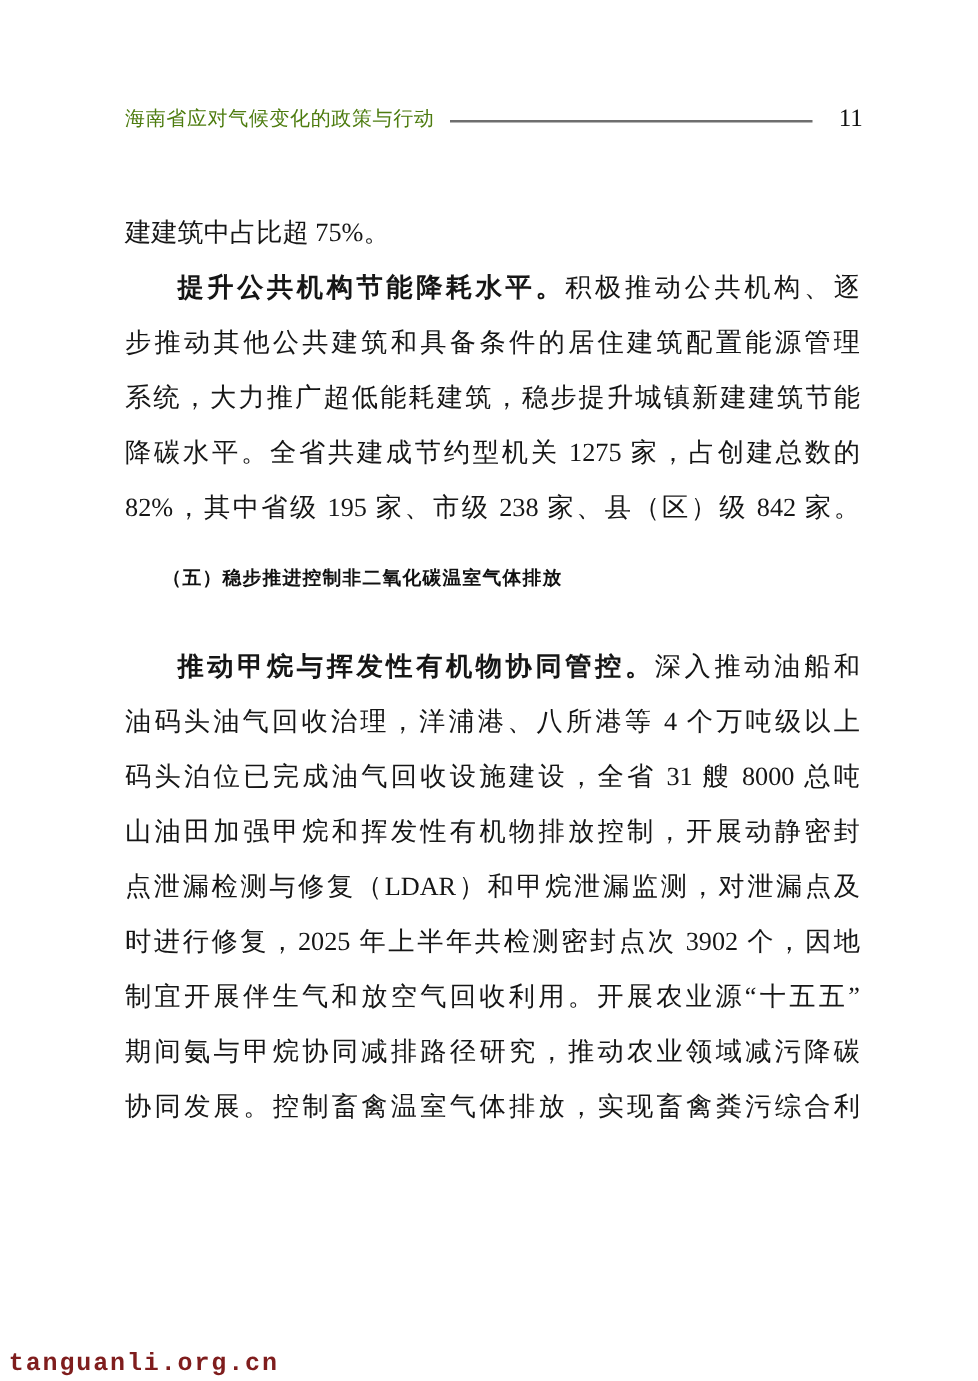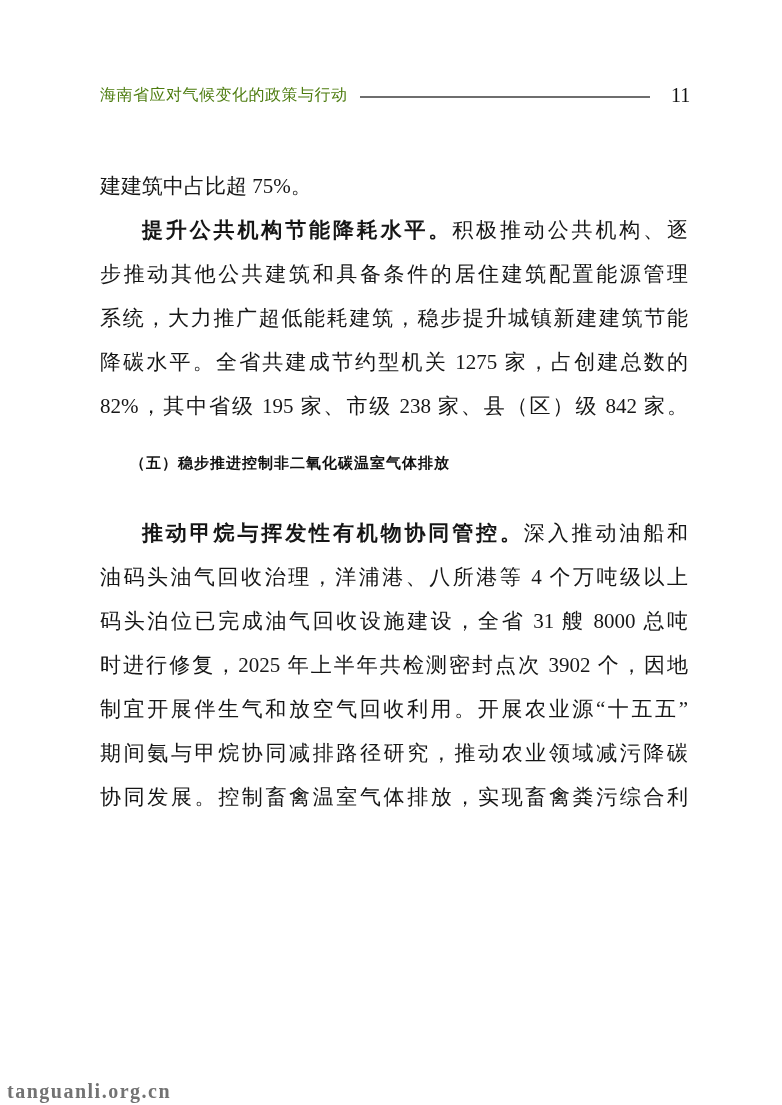--- a/index.html
+++ b/index.html
@@ -70,25 +70,25 @@
     text-align: left;
     color: #111111;
     letter-spacing: 1px;
   }
   .para-gap { margin-top: 26px; }
   
   .watermark {
     position: absolute;
     left: 7px;
     top: 1080px;
-    font-family: Liberation Serif, serif;
+    font-family: Liberation Mono, monospace;
     font-size: 20px;
     font-weight: bold;
     letter-spacing: 1.5px;
-    color: #737373;
+    color: #7f1d1d;
     white-space: nowrap;
   }
 </style>
 </head>
 <body>
 
 <div class="page">
 
   <div class="header-title">海南省应对气候变化的政策与行动</div>
   <div class="header-rule"></div>
@@ -105,20 +105,22 @@
       <div class="line">降碳水平。全省共建成节约型机关 1275 家，占创建总数的</div>
       <div class="line">82%，其中省级 195 家、市级 238 家、县（区）级 842 家。</div>
     </div>
 
     <div class="section-heading">（五）稳步推进控制非二氧化碳温室气体排放</div>
 
     <div class="para-gap">
       <div class="line first-line"><span class="lead-bold">推动甲烷与挥发性有机物协同管控。</span><span>深入推动油船和</span></div>
       <div class="line">油码头油气回收治理，洋浦港、八所港等 4 个万吨级以上</div>
       <div class="line">码头泊位已完成油气回收设施建设，全省 31 艘 8000 总吨</div>
+      <div class="line">山油田加强甲烷和挥发性有机物排放控制，开展动静密封</div>
+      <div class="line">点泄漏检测与修复（LDAR）和甲烷泄漏监测，对泄漏点及</div>
       <div class="line">时进行修复，2025 年上半年共检测密封点次 3902 个，因地</div>
       <div class="line">制宜开展伴生气和放空气回收利用。开展农业源“十五五”</div>
       <div class="line">期间氨与甲烷协同减排路径研究，推动农业领域减污降碳</div>
       <div class="line">协同发展。控制畜禽温室气体排放，实现畜禽粪污综合利</div>
     </div>
 
   </div>
 
   <div class="watermark">tanguanli.org.cn</div>
 

